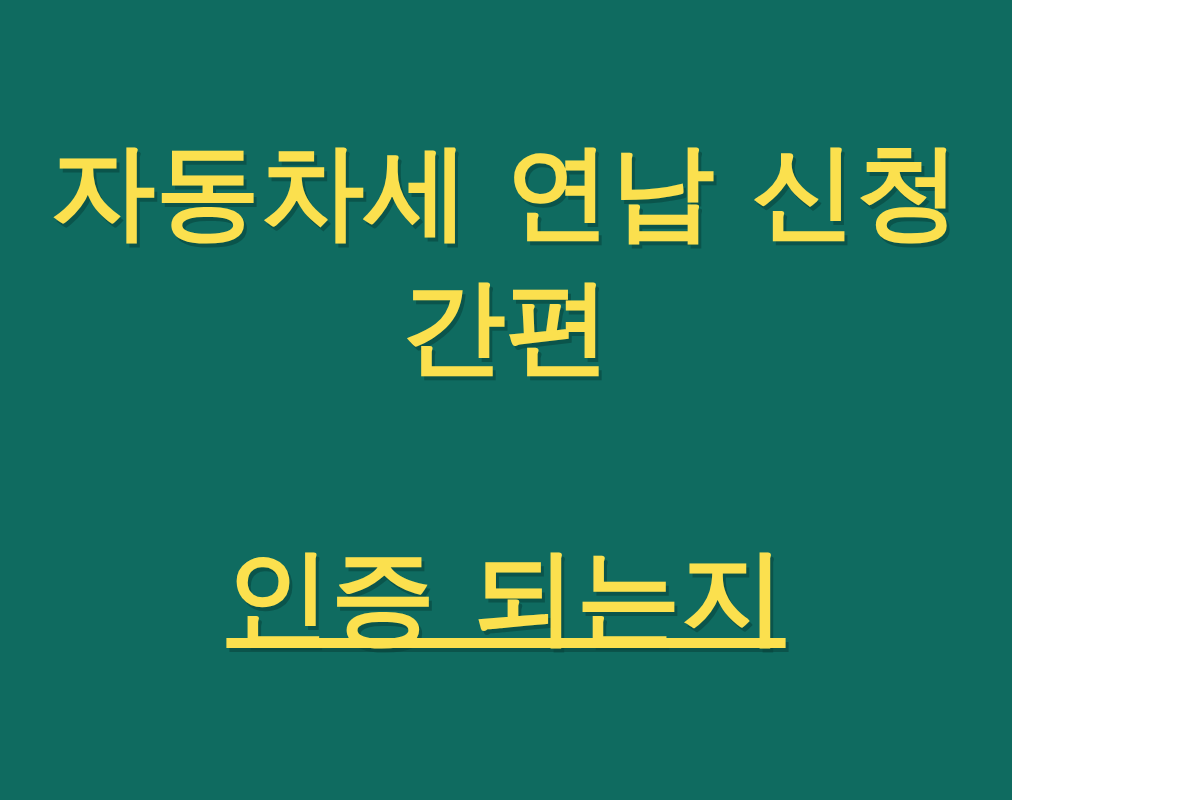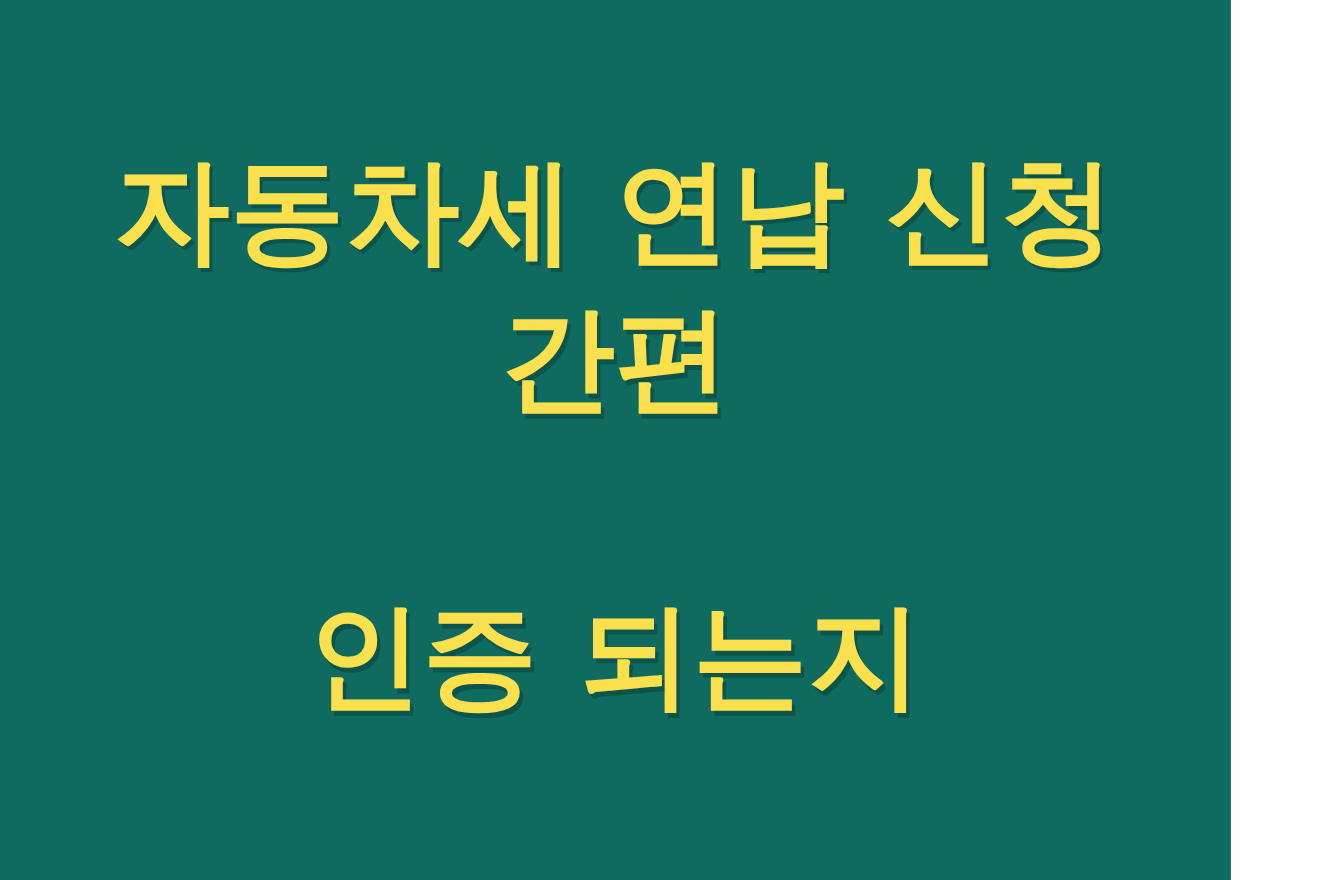--- a/index.html
+++ b/index.html
@@ -10,21 +10,21 @@
 
   body {
     width: 1200px;
     height: 800px;
     overflow: hidden;
     font-family: "DejaVu Sans", "Liberation Sans", sans-serif;
   }
 
   #banner {
     position: relative;
-    width: 1119px;
+    width: 1012px;
     height: 800px;
     box-sizing: border-box;
     display: flex;
     align-items: center;
     justify-content: flex-end;
     background: #0F6B60;
   }
 
   #headline {
     width: 1120px;
@@ -45,20 +45,21 @@
     transform: translateY(-6px);
   }
 
   .hl-line {
     display: block;
   }
 
   
   .hl-line[data-name="headline-line-2"] {
     margin-top: 0;
+    text-decoration: underline;
   }
 </style>
 </head>
 <body>
 
 <div id="banner" data-name="banner-canvas" style="background: rgb(15, 107, 96);">
 
   <h1 id="headline" data-name="page-title" style="color: rgb(251, 224, 78); text-shadow: rgba(8, 66, 58, 0.55) 3px 4px 0px;">
     <span class="hl-line" data-name="headline-line-1">자동차세 연납 신청 간편</span>
     <span class="hl-line" data-name="headline-line-2">인증 되는지</span>

